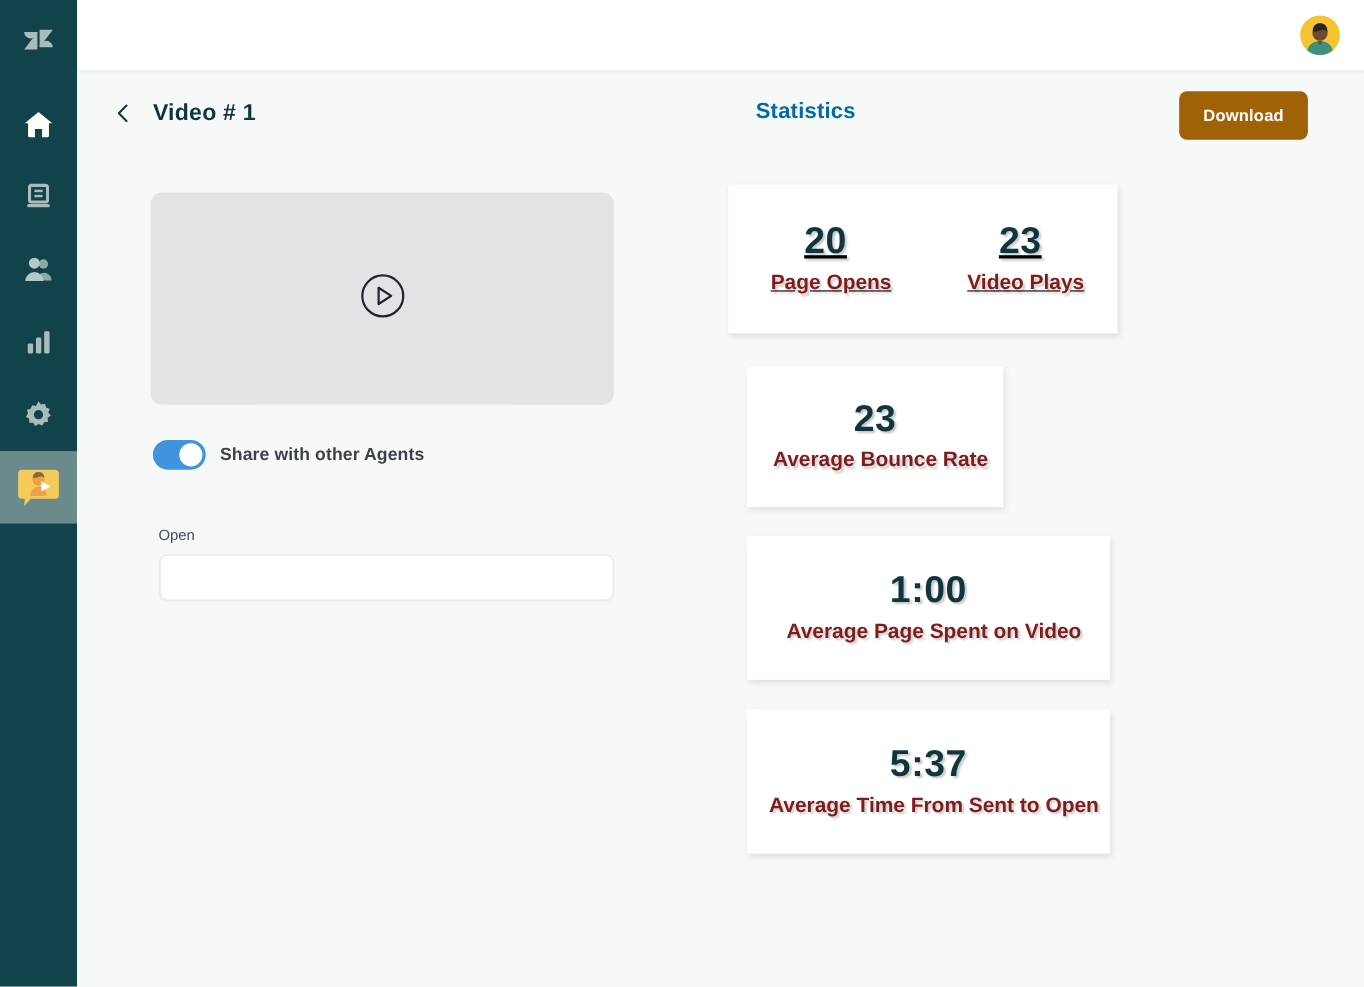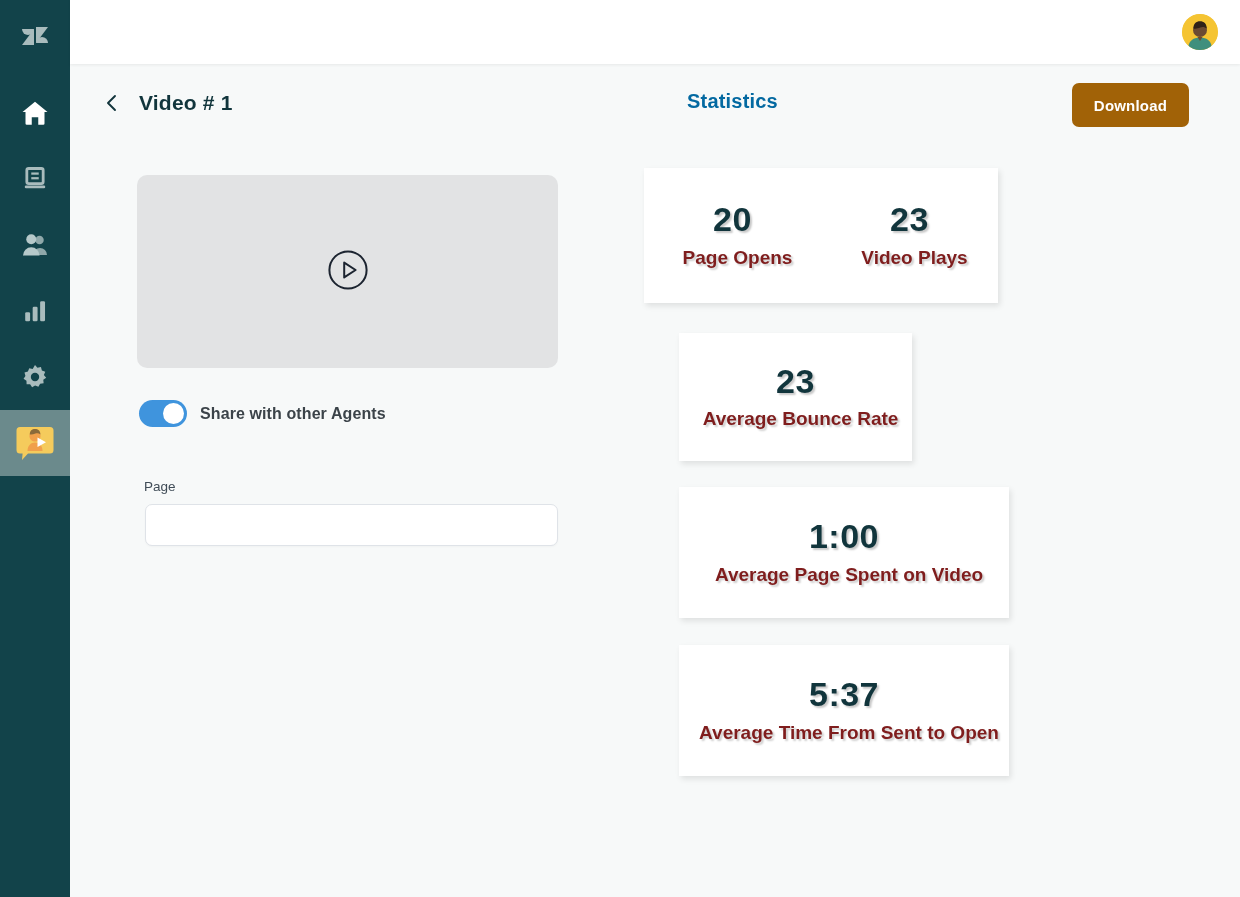--- a/index.html
+++ b/index.html
@@ -134,21 +134,21 @@
     line-height: 1.05; letter-spacing: .5px;
     text-shadow: 2px 2px 2px rgba(0,0,0,0.22);
   }
   .stat-label {
     margin-top: 9px;
     font-size: 19px; font-weight: bold; color: #7f1d1d;
     text-shadow: 2px 2px 2px rgba(0,0,0,0.20);
     margin-left: 10px;
   }
 
-  #card-0 { left: 644px; top: 168px; width: 354px; height: 135px; }
+  #card-0 { left: 662px; top: 168px; width: 354px; height: 135px; text-decoration: underline; }
   #card-0 .stat-block { width: 50%; }
   #card-1 { left: 679px; top: 333px; width: 233px; height: 128px; }
   #card-2 { left: 679px; top: 487px; width: 330px; height: 131px; }
   #card-3 { left: 679px; top: 645px; width: 330px; height: 131px; }
 </style>
 </head>
 <body>
 
 <div id="app">
 
@@ -263,21 +263,21 @@
     </span>
   </div>
 
   <div id="share-row">
     <div class="toggle">
       <span class="knob"></span>
     </div>
     <span id="share-label">Share with other Agents</span>
   </div>
 
-  <label id="tags-label">Page</label>
+  <label id="tags-label">Open</label>
   <input id="tags-input" type="text" value="" placeholder="" style="">
 
   <div class="stat-card" id="card-0">
     <div class="stat-block">
       <div class="stat-value">20</div>
       <div class="stat-label">Page Opens</div>
     </div>
     <div class="stat-block">
       <div class="stat-value">23</div>
       <div class="stat-label">Video Plays</div>

